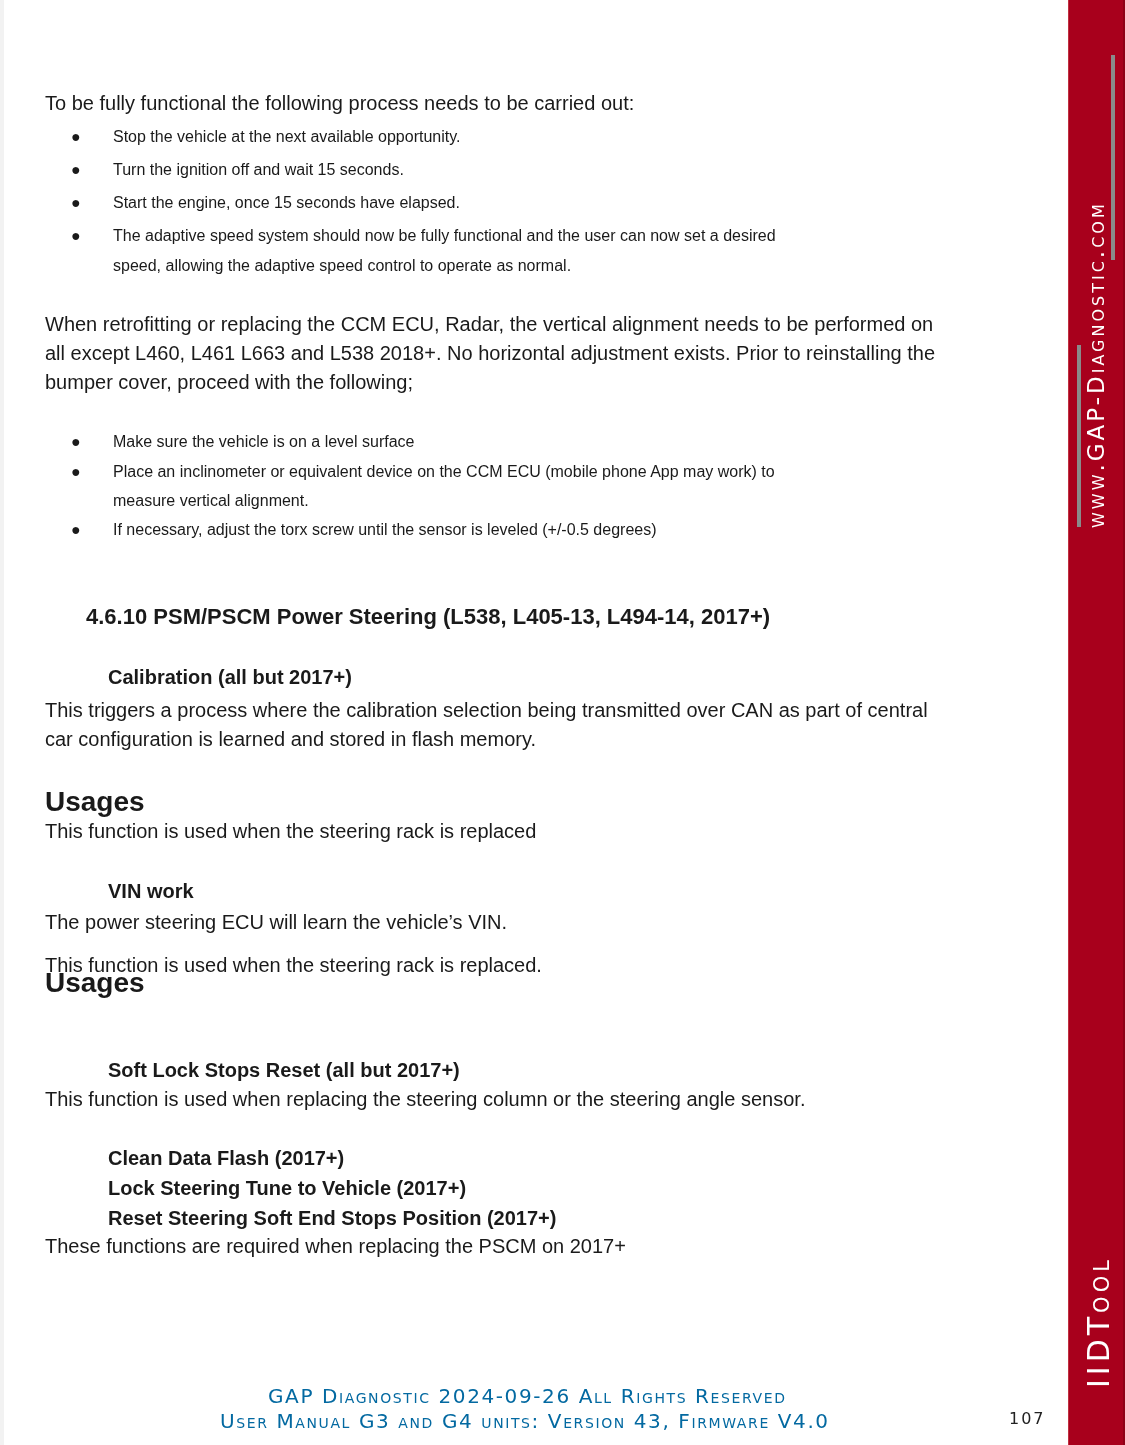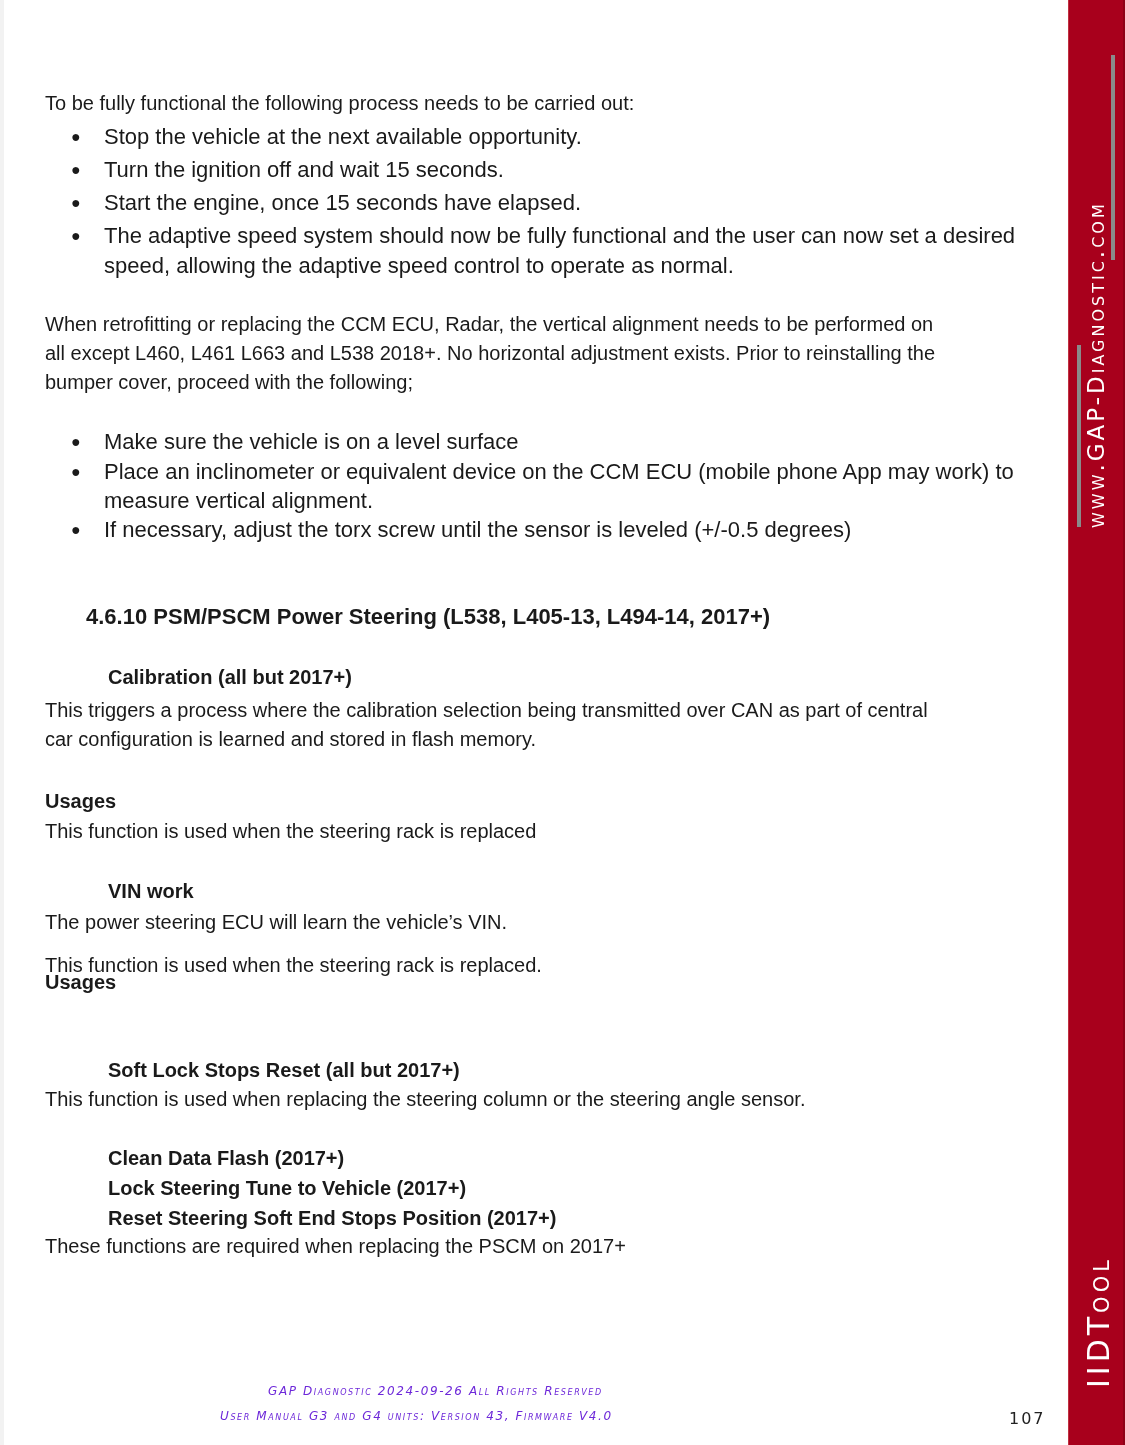--- a/index.html
+++ b/index.html
@@ -5,41 +5,41 @@
   html, body { margin: 0; padding: 0; }
   body {
     width: 1125px; height: 1445px; position: relative; overflow: hidden;
     background: #ffffff; color: #1a1a1a;
     font-family: "Liberation Sans", sans-serif;
   }
   .page-edge { position: absolute; left: 0; top: 0; width: 4px; height: 1445px; background: #f2f2f2; }
   .content { position: absolute; left: 45px; top: 0; width: 1000px; }
   .p { position: absolute; left: 0; font-size: 20px; line-height: 29px; white-space: nowrap; }
   .bullet { position: absolute; left: 26px; font-size: 16px; line-height: 29px; }
-  .li { position: absolute; left: 59px; font-size: 22px; line-height: 29px; white-space: nowrap; }
+  .li { position: absolute; left: 68px; font-size: 16px; line-height: 29px; white-space: nowrap; }
   .h2 { position: absolute; left: 41px; font-size: 22px; font-weight: bold; line-height: 30px; white-space: nowrap; text-align: right; }
   .h3 { position: absolute; left: 63px; font-size: 20px; font-weight: bold; line-height: 30px; white-space: nowrap; }
-  .h4 { position: absolute; left: 0; font-size: 20px; font-weight: bold; line-height: 29px; white-space: nowrap; }
+  .h4 { position: absolute; left: 0; font-size: 28px; font-weight: bold; line-height: 29px; white-space: nowrap; }
 
   .sidebar {
     position: absolute; left: 1068px; top: 0; width: 54px; height: 1445px;
     background: #a8001c; border-left: 1px solid #c03040; border-right: 2px solid #8e0016;
   }
   .side-text {
     position: absolute; color: #ffffff; white-space: nowrap;
     transform-origin: left top; transform: rotate(-90deg);
     font-family: "DejaVu Sans", sans-serif; letter-spacing: 3px;
   }
   .side-url { left: 14px; top: 528px; font-size: 23px; font-variant: small-caps; }
   .side-brand { left: 12px; top: 1388px; font-size: 30px; letter-spacing: 4px; font-variant: small-caps; }
   .side-line { position: absolute; width: 4px; background: #8a8a8a; }
   .line-a { left: 8px; top: 345px; height: 182px; }
   .line-b { left: 42px; top: 55px; height: 205px; }
 
-  .footer { position: absolute; font-family: "DejaVu Sans", sans-serif; font-variant: small-caps; letter-spacing: 1.6px; font-size: 12px; color: #6d28d9; white-space: nowrap; font-style: italic; }
+  .footer { position: absolute; font-family: "DejaVu Sans", sans-serif; font-variant: small-caps; letter-spacing: 1.6px; font-size: 20px; color: #0369a1; white-space: nowrap; }
   .f1 { left: 268px; top: 1384px; }
   .f2 { left: 220px; top: 1409px; }
   .pagenum { position: absolute; left: 1009px; top: 1409px; font-family: "DejaVu Sans", sans-serif; font-size: 16px; letter-spacing: 2px; color: #222; }
 </style>
 </head>
 <body>
 
 <div class="page-edge"></div>
 
 <div class="content">

